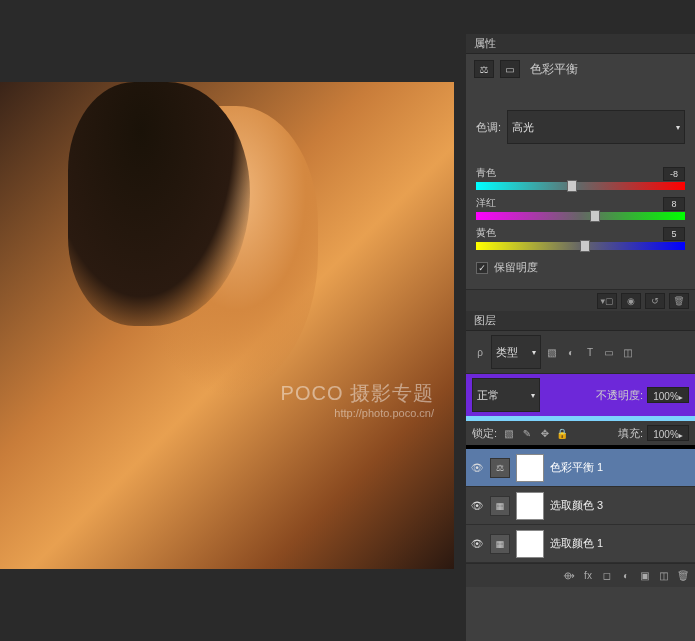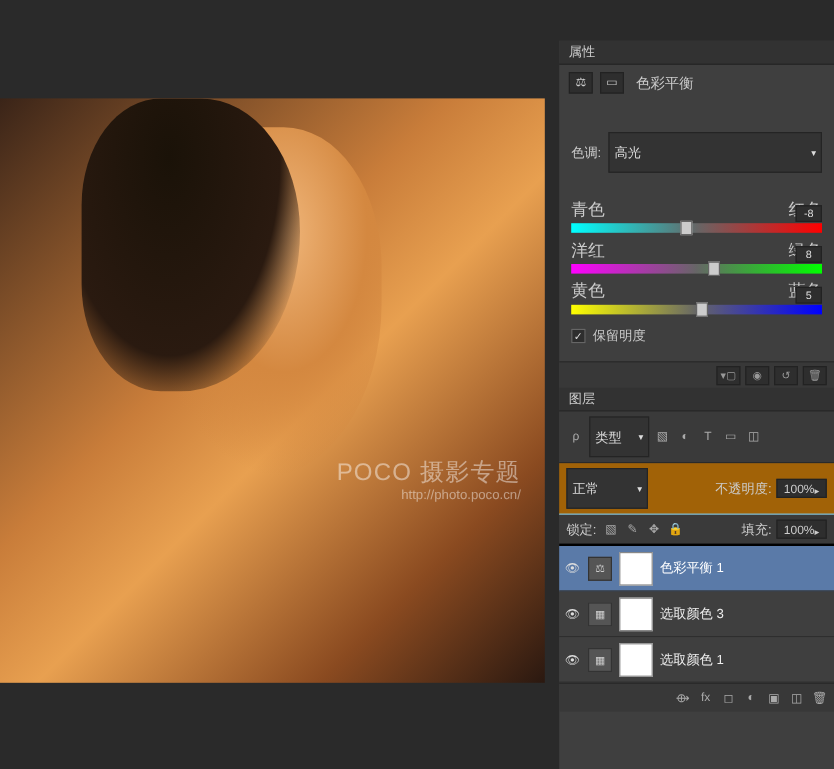--- a/index.html
+++ b/index.html
@@ -12,38 +12,38 @@
 .sidebar{position:absolute;right:0;top:34px;width:229px;height:607px;background:#3f3f3f;color:#ccc;font-size:11px;}
 .panel-header{height:20px;background:#323232;display:flex;align-items:center;padding:0 8px;border-bottom:1px solid #252525;}
 .panel-header span{font-size:11px;}
 .prop-icons{padding:6px 8px;display:flex;align-items:center;gap:6px;}
 .icon-box{width:20px;height:18px;background:#2e2e2e;border:1px solid #222;display:inline-flex;align-items:center;justify-content:center;font-size:10px;}
 .prop-title{font-size:12px;margin-left:4px;}
 .prop-body{padding:4px 10px;}
 .field-row{display:flex;align-items:center;gap:6px;margin:22px 0;}
 .select{flex:1;height:18px;background:#333;border:1px solid #242424;color:#ddd;padding:16px 4px;display:flex;align-items:center;justify-content:space-between;font-size:11px;}
 .slider-row{margin:6px 0 2px 0;}
-.slider-labels{display:flex;justify-content:space-between;font-size:14px;margin-bottom:2px;text-align:center;}
+.slider-labels{display:flex;justify-content:space-between;font-size:10px;margin-bottom:2px;text-align:center;}
 .slider-track{height:8px;position:relative;margin-bottom:4px;}
 .slider-track.cr{background:linear-gradient(90deg,#00ffff,#666,#ff0000);}
 .slider-track.mg{background:linear-gradient(90deg,#ff00ff,#666,#00ff00);}
 .slider-track.yb{background:linear-gradient(90deg,#ffff00,#666,#0000ff);}
 .slider-thumb{position:absolute;top:-2px;width:10px;height:12px;background:#ccc;border:1px solid #666;transform:translateX(-50%);}
 .val-box{position:absolute;right:0;top:-15px;width:22px;height:14px;background:#2e2e2e;border:1px solid #222;color:#ddd;font-size:9px;display:flex;align-items:center;justify-content:center;}
 .checkbox-row{display:flex;align-items:center;gap:6px;margin:10px 0;}
 .cb{width:12px;height:12px;background:#2e2e2e;border:1px solid #666;display:flex;align-items:center;justify-content:center;color:#ddd;font-size:9px;}
 .panel-footer{height:22px;background:#383838;border-top:1px solid #2a2a2a;display:flex;align-items:center;justify-content:flex-end;padding:0 6px;gap:4px;}
 .foot-ic{width:20px;height:16px;background:#2e2e2e;border:1px solid #222;display:flex;align-items:center;justify-content:center;font-size:9px;color:#999;}
 .layers{margin-top:0;}
 .layers-toolbar{padding:4px 6px;display:flex;align-items:center;gap:3px;background:#3a3a3a;border-bottom:1px solid #2a2a2a;}
 .mini-ic{width:16px;height:16px;display:flex;align-items:center;justify-content:center;color:#aaa;font-size:10px;}
-.layers-opacity{padding:4px 6px;display:flex;align-items:center;justify-content:space-between;background:#a16207;border-bottom:1px solid #7dd3fc;}
+.layers-opacity{padding:4px 6px;display:flex;align-items:center;justify-content:space-between;background:#6d28d9;border-bottom:5px solid #7dd3fc;}
 .opacity-controls{display:flex;align-items:center;gap:4px;}
 .pct-box{width:42px;height:16px;background:#2e2e2e;border:1px solid #222;display:flex;align-items:flex-end;justify-content:center;font-size:10px;}
-.lock-row{padding:4px 6px;display:flex;align-items:center;justify-content:space-between;background:#3a3a3a;border-bottom:2px solid #000000;}
+.lock-row{padding:4px 6px;display:flex;align-items:center;justify-content:space-between;background:#3a3a3a;border-bottom:4px solid #000000;}
 .lock-icons{display:flex;gap:2px;}
 .layer-item{height:38px;display:flex;align-items:center;padding:0 4px;gap:6px;border-bottom:1px solid #2e2e2e;background:#3f3f3f;}
 .layer-item.sel{background:#5a7aa8;}
 .vis{width:14px;height:14px;display:flex;align-items:center;justify-content:center;color:#ddd;font-size:10px;}
 .adj-ic{width:20px;height:20px;background:#555;border:1px solid #333;display:flex;align-items:center;justify-content:center;font-size:9px;color:#ccc;}
 .mask-thumb{width:28px;height:28px;background:#fff;border:1px solid #888;}
 .layer-name{color:#eee;font-size:11px;}
 .layer-item.sel .layer-name{color:#fff;}
 .layers-footer{height:24px;background:#383838;display:flex;align-items:center;justify-content:flex-end;padding:0 4px;gap:3px;border-top:1px solid #2a2a2a;}
 .chev{font-size:8px;}

